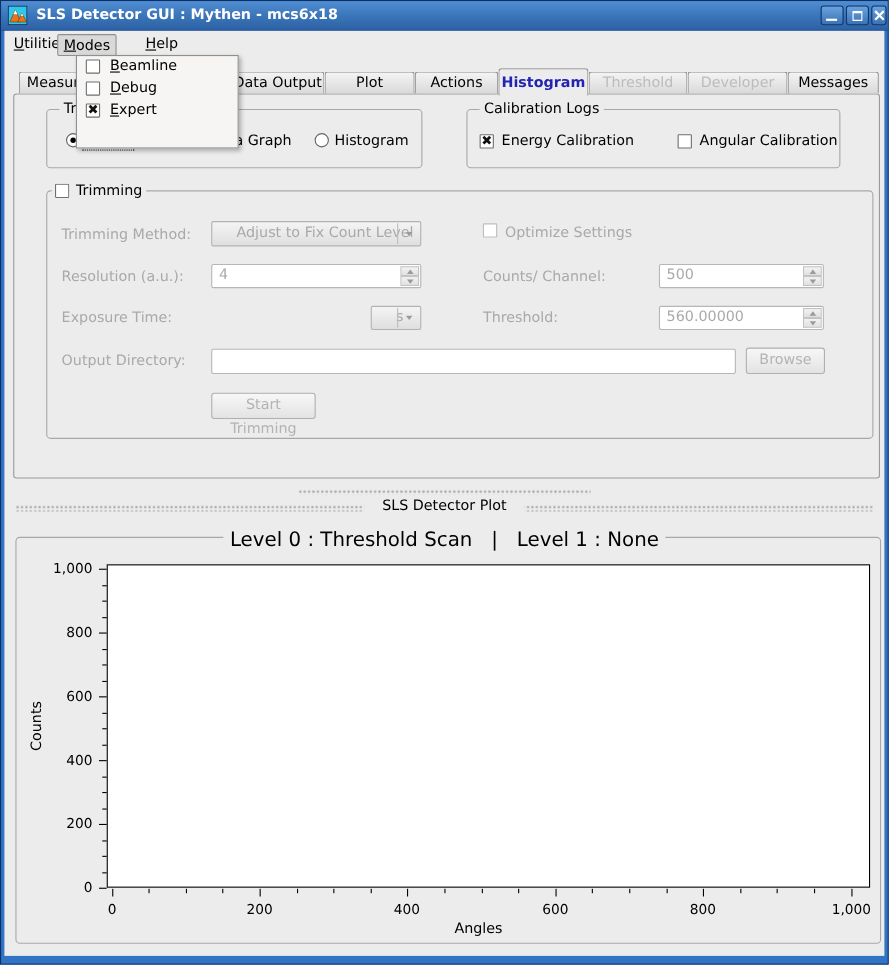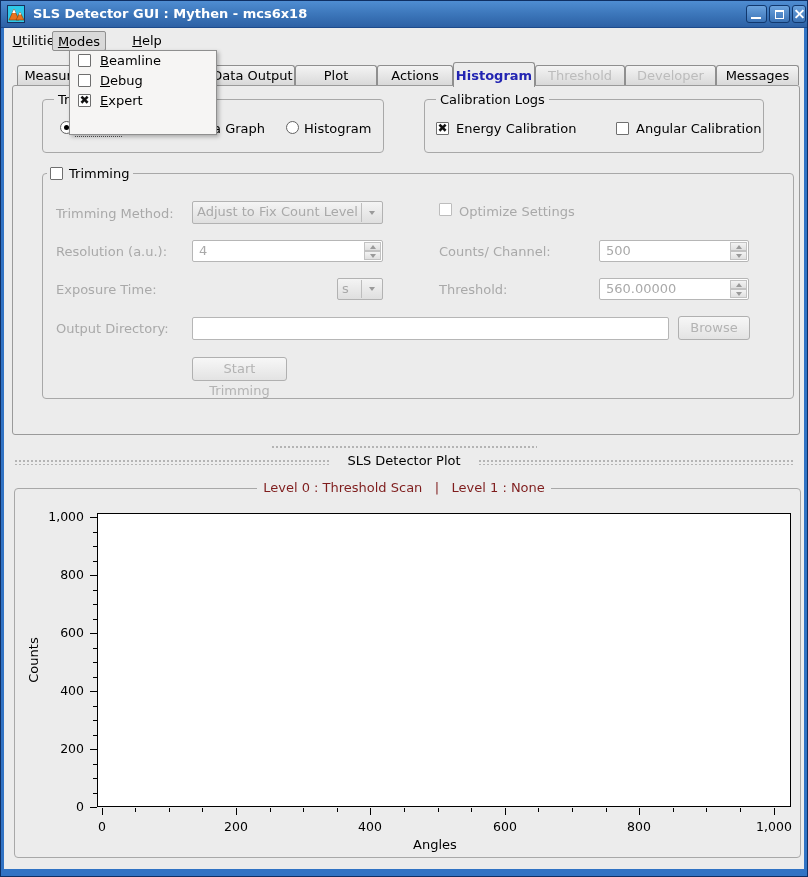--- a/index.html
+++ b/index.html
@@ -40,34 +40,34 @@
   .pane{position:absolute;left:8px;top:57px;width:788px;height:350px;border:1px solid #9a9a9a;border-radius:3px;background:#ececec;z-index:1}
   .grp{position:absolute;border:1px solid #a8a8a8;border-radius:4px;z-index:3}
   .legend{position:absolute;background:#ececec;padding:0 4px;font-size:13px;color:#000;z-index:4;line-height:15px}
   .lbl{position:absolute;font-size:13px;color:#000;z-index:3}
   .dlbl{position:absolute;font-size:13px;color:#a9a9a9;z-index:3}
   .radio{position:absolute;width:13px;height:13px;border:1px solid #636363;border-radius:50%;background:#fff;z-index:3}
   .radio .dot{position:absolute;left:3px;top:3px;width:5px;height:5px;border-radius:50%;background:#000}
   .focusrect{position:absolute;border:1px dotted #555;z-index:3}
   .field,.combo,.btn{position:absolute;font-size:13px;z-index:3;border-radius:2px}
   .field{background:#fff;border:1px solid #b6b6b6;color:#a9a9a9;line-height:20px;padding-left:6px}
-  .combo{background:linear-gradient(#f4f4f4,#dfdfdf);border:1px solid #b2b2b2;color:#a9a9a9;line-height:20px;padding-left:4px}
+  .combo{background:linear-gradient(#f4f4f4,#dfdfdf);border:1px solid #b2b2b2;color:#a9a9a9;line-height:20px;padding-left:22px}
   .btn{background:linear-gradient(#f7f7f7,#e3e3e3);border:1px solid #b0b0b0;border-radius:3px;color:#b3b3b3;text-align:center}
   .sb{position:absolute;right:1px;top:1px;bottom:1px;width:17px;display:flex;flex-direction:column;z-index:4}
   .sb div{flex:1;background:linear-gradient(#f3f3f3,#e0e0e0);border:1px solid #c2c2c2;display:flex;align-items:center;justify-content:center}
   .tri-u{width:0;height:0;border-left:3px solid transparent;border-right:3px solid transparent;border-bottom:4px solid #9a9a9a}
   .tri-d{width:0;height:0;border-left:3px solid transparent;border-right:3px solid transparent;border-top:4px solid #9a9a9a}
   .cmbarrow{position:absolute;right:0;top:1px;bottom:1px;width:21px;border-left:1px solid #bdbdbd;
     display:flex;align-items:center;justify-content:center}
   .dots{position:absolute;background-image:radial-gradient(circle,#b4b4b4 1px,transparent 1.3px);background-size:4px 4px;z-index:1}
   .docktitle{position:absolute;left:0;width:800px;text-align:center;font-size:13px;color:#000;z-index:2}
   .docktitle span{background:#ececec;padding:0 16px}
   
   .plotgrp{position:absolute;left:10px;top:460px;width:787px;height:370px;border:1px solid #a8a8a8;border-radius:4px;z-index:1}
-  .plottitle{position:absolute;left:0;top:452px;width:800px;text-align:center;font-size:13px;color:#7f1d1d;z-index:2;white-space:pre}
+  .plottitle{position:absolute;left:0;top:452px;width:800px;text-align:center;font-size:18px;color:#000000;z-index:2;white-space:pre}
   .plottitle span{background:#ececec;padding:0 6px}
   .canvas{position:absolute;left:93px;top:485px;width:694px;height:294px;background:#fff;border:1px solid #000;z-index:2}
   .tick{position:absolute;background:#000;z-index:3}
   .ticklabel{position:absolute;font-size:12.5px;color:#000;z-index:3}
   .axis-title{position:absolute;font-size:13px;color:#000;z-index:3}
 </style>
 </head>
 <body>
 
 <div class="app">

